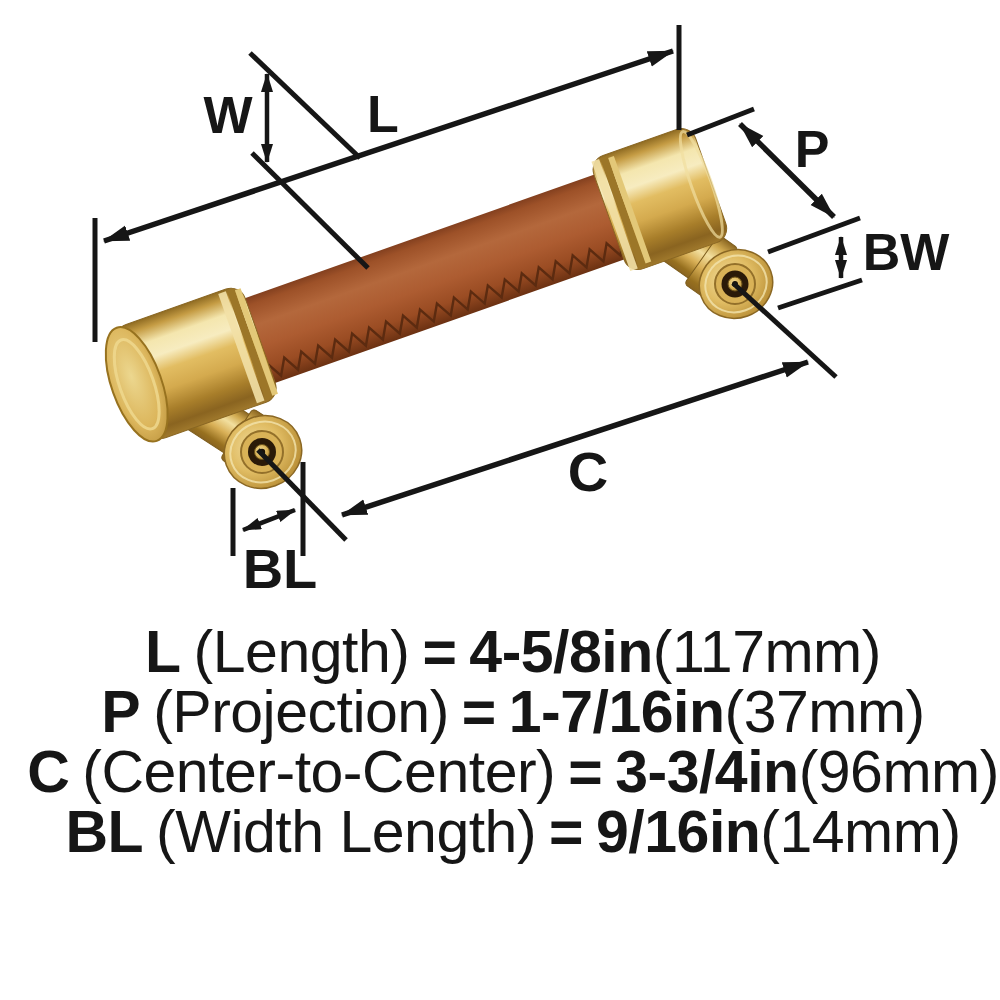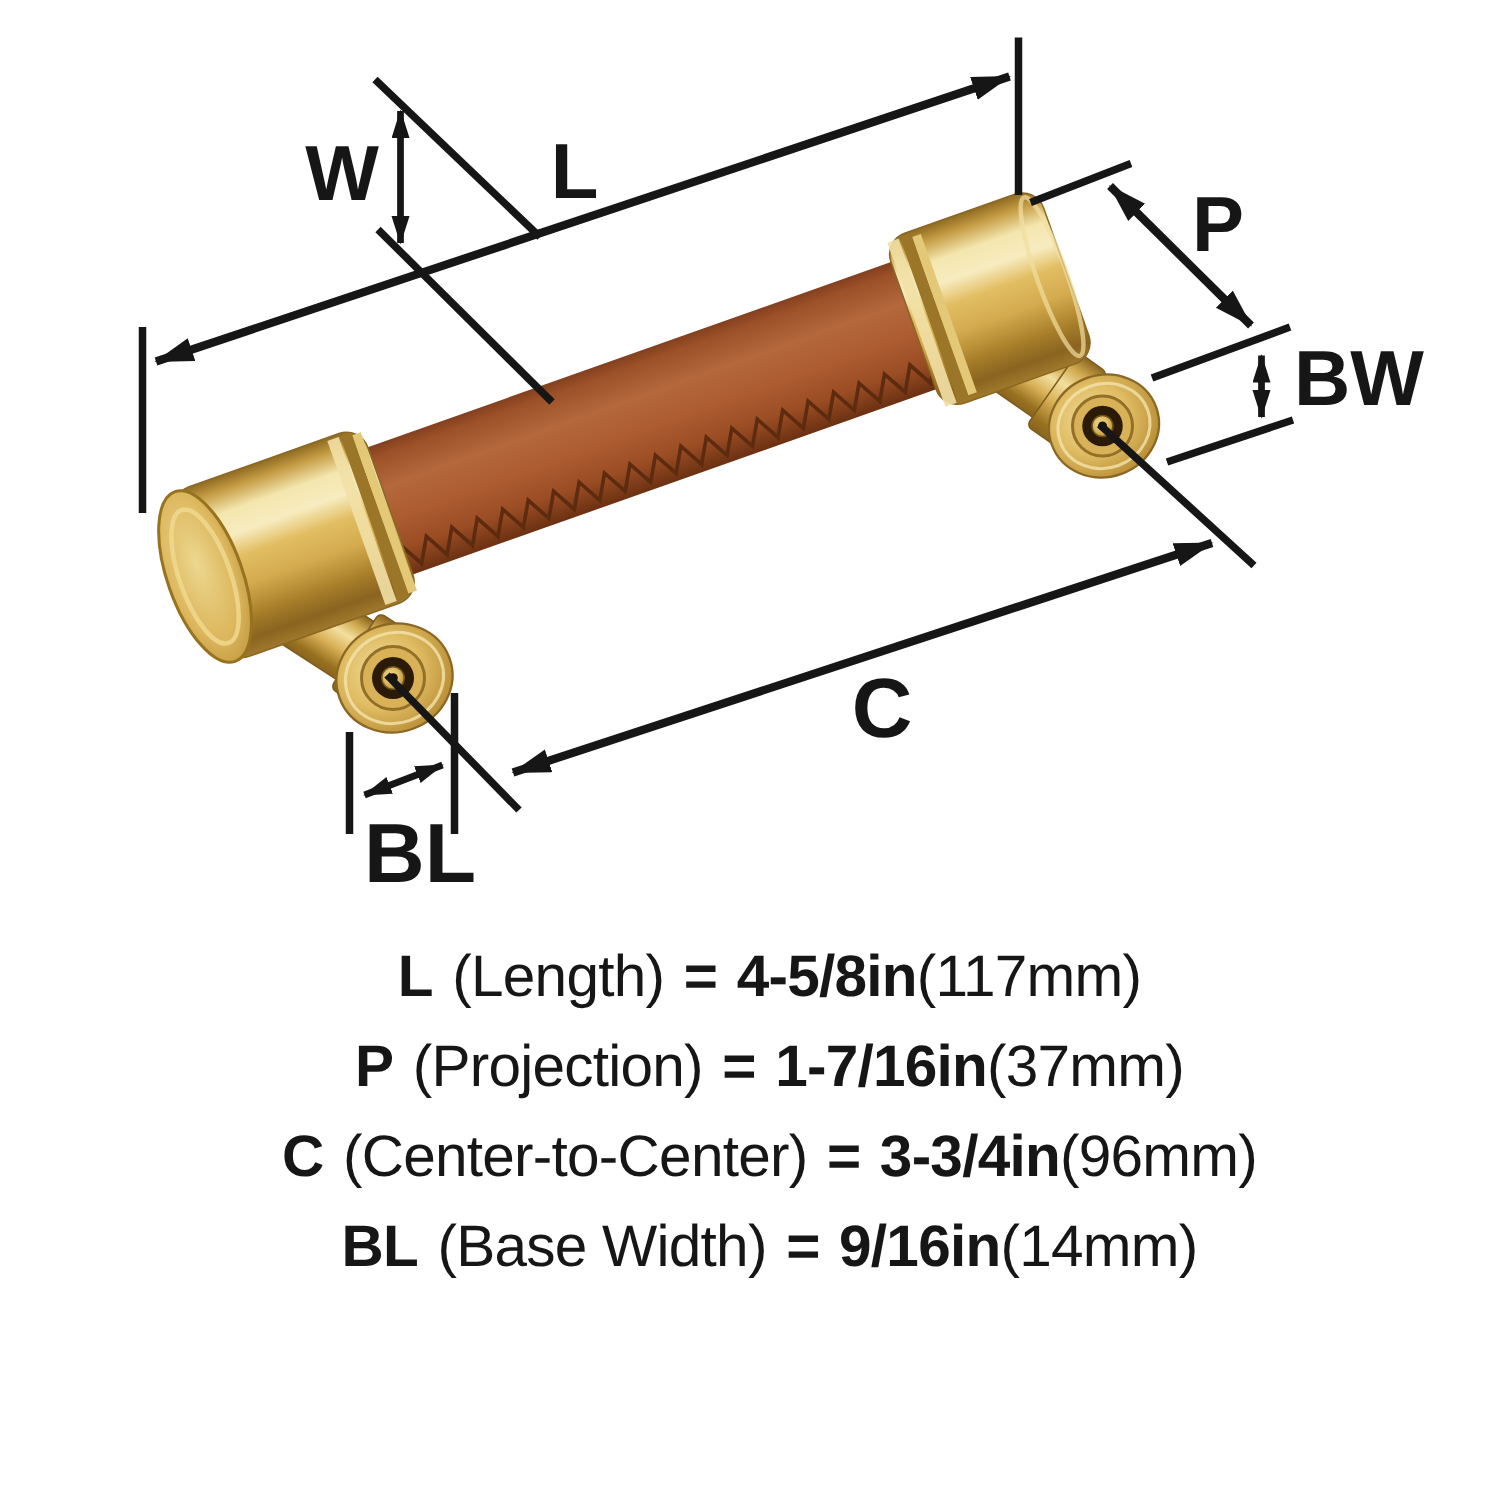--- a/index.html
+++ b/index.html
@@ -10,21 +10,21 @@
   }
   .stage{position:absolute;inset:0;}
   svg{position:absolute;left:0;top:0;}
   .dim-label{
     font-family:"Liberation Sans", sans-serif;
     font-weight:bold;fill:#161616;
   }
   .spec-block{
     position:absolute;left:0;right:0;top:622px;
     text-align:center;color:#161616;
-    font-size:39px;line-height:60px;
+    font-size:59px;line-height:60px;
     letter-spacing:-0.5px;white-space:nowrap;padding-left:26px;
   }
   .spec-row{height:60px;}
   .spec-row .k{font-weight:bold;margin-right:13px;}
   .spec-row .n{font-weight:normal;}
   .spec-row .e{font-weight:bold;margin:0 13px;}
   .spec-row .v{font-weight:bold;}
   .spec-row .m{font-weight:normal;}
 </style>
 </head>
@@ -178,17 +178,17 @@
   <div class="spec-row">
     <span class="k">L</span><span class="n">(Length)</span><span class="e">=</span><span class="v">4-5/8in</span><span class="m">(117mm)</span>
   </div>
   <div class="spec-row">
     <span class="k">P</span><span class="n">(Projection)</span><span class="e">=</span><span class="v">1-7/16in</span><span class="m">(37mm)</span>
   </div>
   <div class="spec-row">
     <span class="k">C</span><span class="n">(Center-to-Center)</span><span class="e">=</span><span class="v">3-3/4in</span><span class="m">(96mm)</span>
   </div>
   <div class="spec-row">
-    <span class="k">BL</span><span class="n">(Base Width)</span><span class="e">=</span><span class="v">9/16in</span><span class="m">(14mm)</span>
+    <span class="k">BL</span><span class="n">(Width Length)</span><span class="e">=</span><span class="v">9/16in</span><span class="m">(14mm)</span>
   </div>
 </div>
 
 </div>
 
 </body></html>

